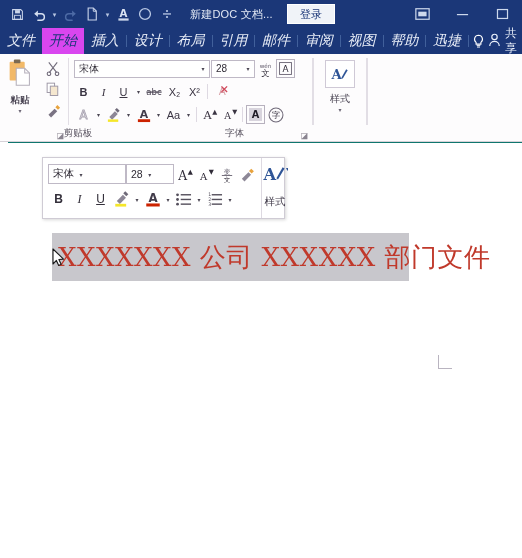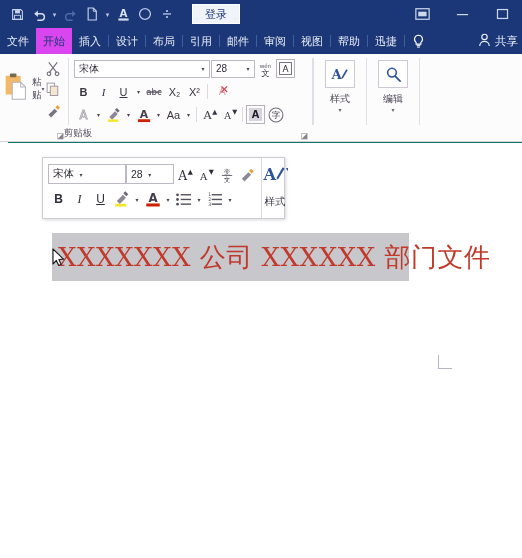--- a/index.html
+++ b/index.html
@@ -52,22 +52,23 @@
 
   
   .tabstrip {
     position: absolute; left: 0; top: 28px; width: 522px; height: 26px;
     background: #1b3778;
     display: flex; align-items: flex-end;
   }
   .tab {
     height: 26px; padding: 0 7px;
     display: flex; align-items: center; justify-content: center;
-    color: #e8edf7; font-size: 11px; white-space: nowrap;
+    color: #e8edf7; font-size: 14px; white-space: nowrap;
     position: relative;
+    font-style: italic;
   }
   .tab.active {
     background: #d946ef; color: #1b3778;
   }
   .tab-sep {
     width: 1px; height: 12px; background: #41609b; align-self: center;
   }
   .tab-lamp {
     width: 26px; height: 26px; display: flex; align-items: center;
     justify-content: center; color: #ffffff;
@@ -94,21 +95,21 @@
   .grp-launcher {
     position: absolute; bottom: 2px; right: 3px;
     width: 9px; height: 9px; color: #8a8490; font-size: 8px;
     display: flex; align-items: center; justify-content: center;
   }
 
   
   .clip { width: 68px; padding-top: 3px; }
   .clip-inner { display: flex; }
   .paste {
-    width: 40px; display: flex; align-items: center;
+    width: 40px; display: flex; flex-direction: column; align-items: center; font-weight: bold;
   }
   .paste-lbl { font-size: 9.5px; color: #4b4554; margin-top: 1px; }
   .mini-caret { font-size: 6px; color: #6c6676; line-height: 6px; margin-top: 1px; }
   .clip-side { width: 26px; display: flex; flex-direction: column; align-items: center; gap: 2px; padding-top: 2px; }
   .clip-side-btn { width: 20px; height: 19px; display: flex; align-items: center; justify-content: center; }
 
   
   .fontgrp { width: 243px; padding: 4px 4px 0 5px; }
   .frow { display: flex; align-items: center; height: 21px; gap: 1px; }
   .frow.r2 { margin-top: 2px; }
@@ -264,20 +265,21 @@
 
       <div class="qat-btn">
         <svg width="12" height="12" viewBox="0 0 12 12">
             <circle cx="6" cy="3" r="1.1" fill="#b9c8e4"></circle>
             <rect x="2" y="5.3" width="8" height="1.3" fill="#b9c8e4"></rect>
             <circle cx="6" cy="9" r="1.1" fill="#b9c8e4"></circle>
           </svg>
       </div>
     </div>
 
+    <div class="doc-title">新建DOC 文档...</div>
 
     <div class="login-btn">登录</div>
 
     <div class="tb-right">
       <div class="tb-icon">
         <svg width="15" height="12" viewBox="0 0 16 13">
             <rect x="0.8" y="0.8" width="14.4" height="11.4" fill="none" stroke="#cdd8ec" stroke-width="1.3"></rect>
             <rect x="3.4" y="4" width="9" height="5" fill="#cdd8ec"></rect>
           </svg>
       </div>
@@ -472,20 +474,21 @@
             </svg>
         </div>
         <div class="tbtn">
           <svg width="16" height="16" viewBox="0 0 17 17">
               <circle cx="8.5" cy="8.5" r="7.4" fill="none" stroke="#6f6978" stroke-width="1.1"></circle>
               <text x="8.5" y="12" font-size="9" text-anchor="middle" fill="#3b3544" font-family="DejaVu Sans">字</text>
             </svg>
         </div>
       </div>
 
+      <div class="grp-label">字体</div>
       <div class="grp-launcher">◪</div>
     </div>
 
     <div class="grp-sep"></div>
 
 
     <div class="grp-sep"></div>
 
     <div class="grp cgrp">
       <div class="cgrp-icon">
@@ -493,30 +496,20 @@
             <text x="7" y="15" font-size="14" text-anchor="middle" fill="#2f5597" font-family="DejaVu Serif" font-weight="bold">A</text>
             <path d="M12 13.5l5-9 1.6 1-5.3 9z" fill="#2f5597"></path>
           </svg>
       </div>
       <div class="cgrp-lbl">样式</div>
       <div class="mini-caret">▾</div>
     </div>
 
     <div class="grp-sep"></div>
 
-    <div class="grp cgrp">
-      <div class="cgrp-icon">
-        <svg width="17" height="17" viewBox="0 0 18 18">
-            <circle cx="7.4" cy="7" r="4.6" fill="none" stroke="#33559b" stroke-width="1.7"></circle>
-            <path d="M10.8 10.6L16 16" stroke="#33559b" stroke-width="1.9" stroke-linecap="round"></path>
-          </svg>
-      </div>
-      <div class="cgrp-lbl">编辑</div>
-      <div class="mini-caret">▾</div>
-    </div>
 
     <div class="grp-sep"></div>
   </div>
 
   <div class="docarea">
     <div class="page">
 
       <div class="margin-corner"></div>
 
       <div class="title-line">

